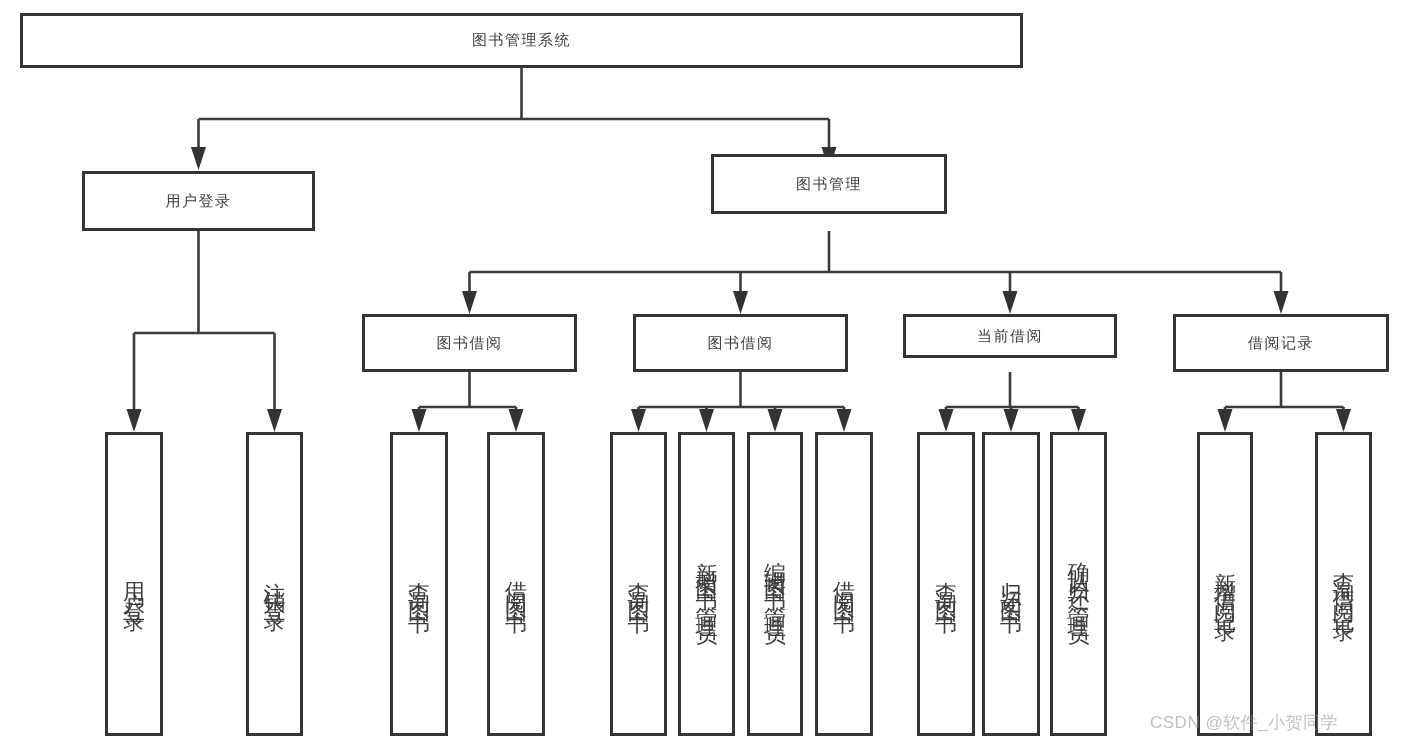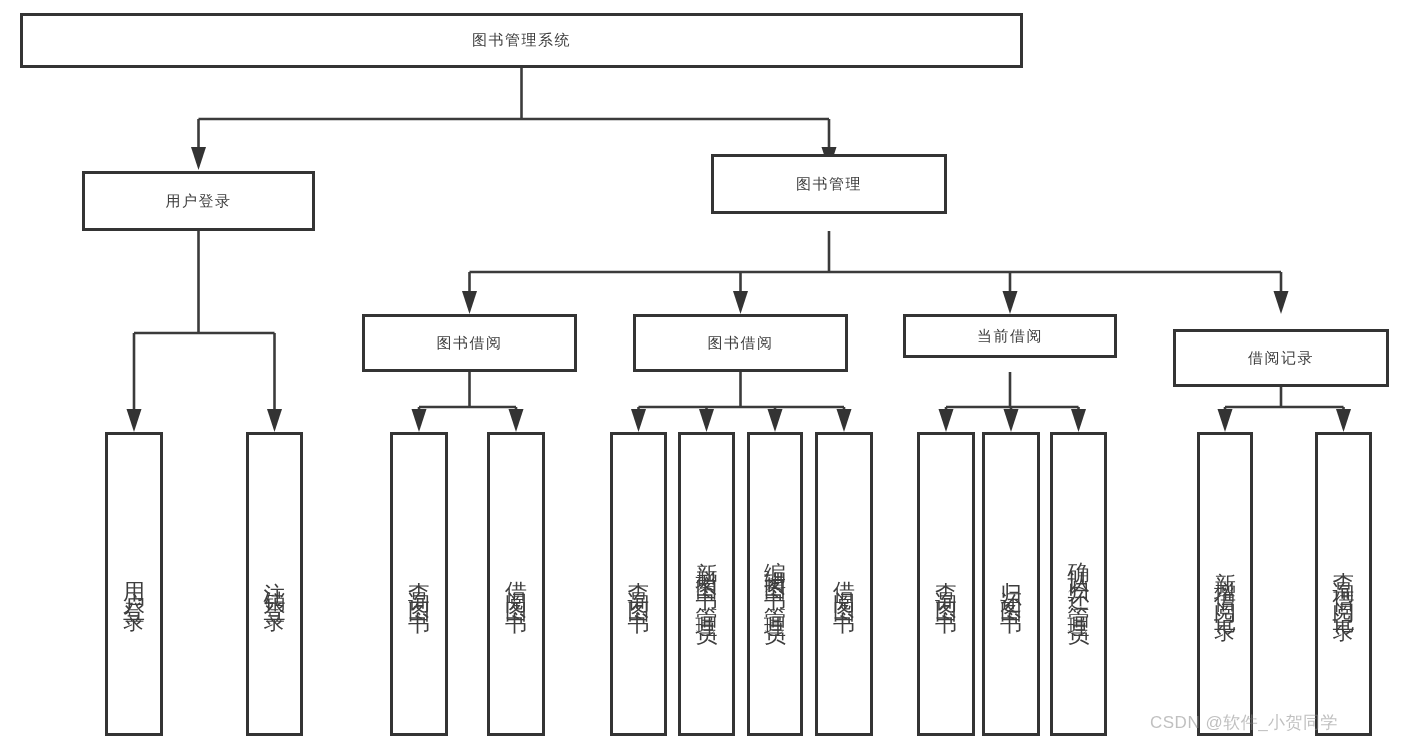--- a/index.html
+++ b/index.html
@@ -149,21 +149,21 @@
 
   <div class="node h-node" style="left:362px; top:314px; width:215px; height:58px;">
     <span>图书借阅</span>
   </div>
   <div class="node h-node" style="left:633px; top:314px; width:215px; height:58px;">
     <span>图书借阅</span>
   </div>
   <div class="node h-node" style="left:903px; top:314px; width:214px; height:44px;">
     <span>当前借阅</span>
   </div>
-  <div class="node h-node" style="left:1173px; top:329px; width:216px; height:58px;">
+  <div class="node h-node" style="left:1173px; top:314px; width:216px; height:58px;">
     <span>借阅记录</span>
   </div>
 
   <div class="node v-node" style="left:105px; top:432px; width:58px; height:304px;">
     <span>用户登录</span>
   </div>
   <div class="node v-node" style="left:246px; top:432px; width:57px; height:304px;">
     <span>注销登录</span>
   </div>
 

